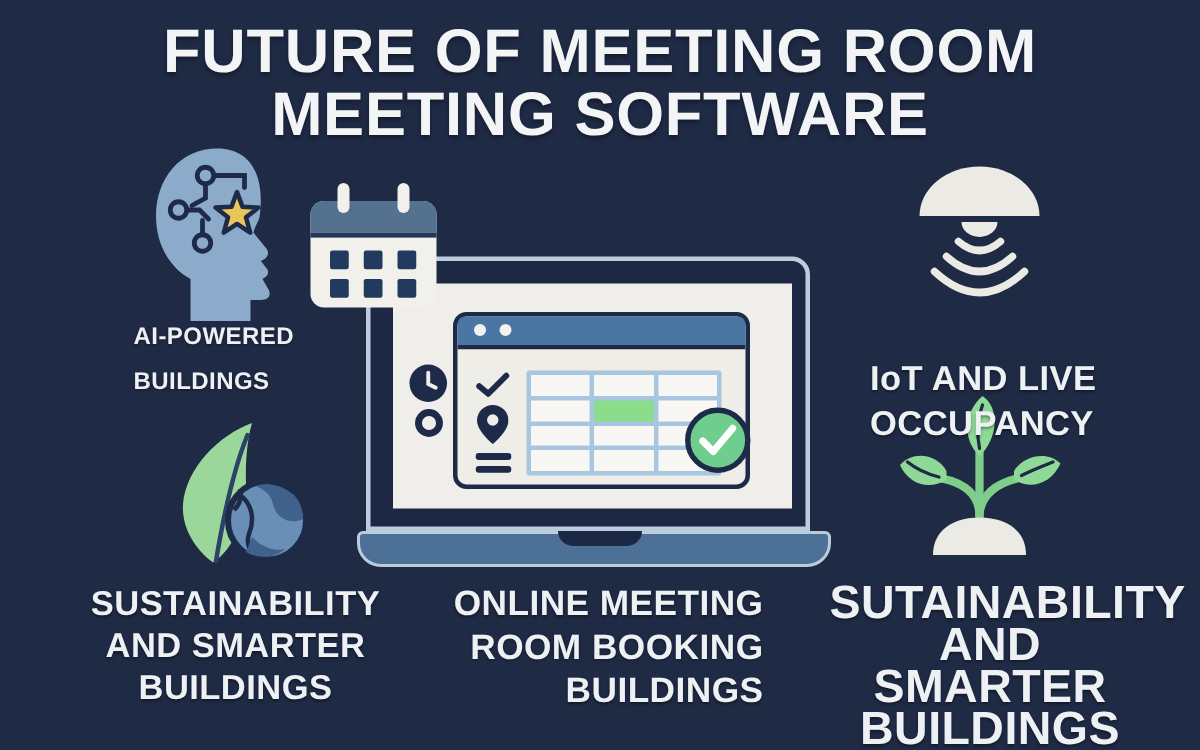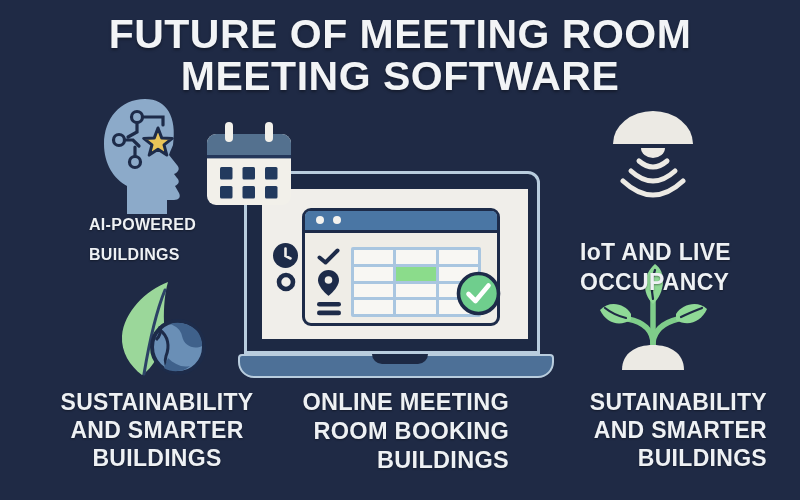--- a/index.html
+++ b/index.html
@@ -17,21 +17,21 @@
   }
   .label{
     position:absolute;color:#eef1f4;font-weight:bold;
     text-shadow:0 1px 2px rgba(0,0,0,0.4);letter-spacing:0.3px;
   }
   .label span{display:block;}
   .lbl-ai{left:89px;top:210px;font-size:16px;line-height:30px;}
   .lbl-iot{left:580px;top:210px;font-size:23px;line-height:30px;margin-top:27px;}
   .lbl-susl{left:50px;top:388px;width:214px;text-align:center;font-size:23px;line-height:28px;}
   .lbl-cap{left:287px;top:388px;width:222px;text-align:right;font-size:23.5px;line-height:29px;}
-  .lbl-susr{left:553px;top:388px;width:214px;text-align:right;font-size:23px;line-height:28px;}
+  .lbl-susr{left:553px;top:388px;width:214px;text-align:center;font-size:31px;line-height:28px;}
 
   
   .laptop-screen{
     left:244px;top:171px;width:296px;height:183px;box-sizing:border-box;
     background:#1d2944;border:3px solid #b9cdde;border-radius:12px 12px 0 0;
   }
   .laptop-display{left:262px;top:189px;width:266px;height:150px;background:#f0eeea;}
   .laptop-base{
     left:238px;top:354px;width:316px;height:24px;box-sizing:border-box;
     background:#4d7097;border:2px solid #b9cdde;border-radius:4px 4px 16px 16px;

